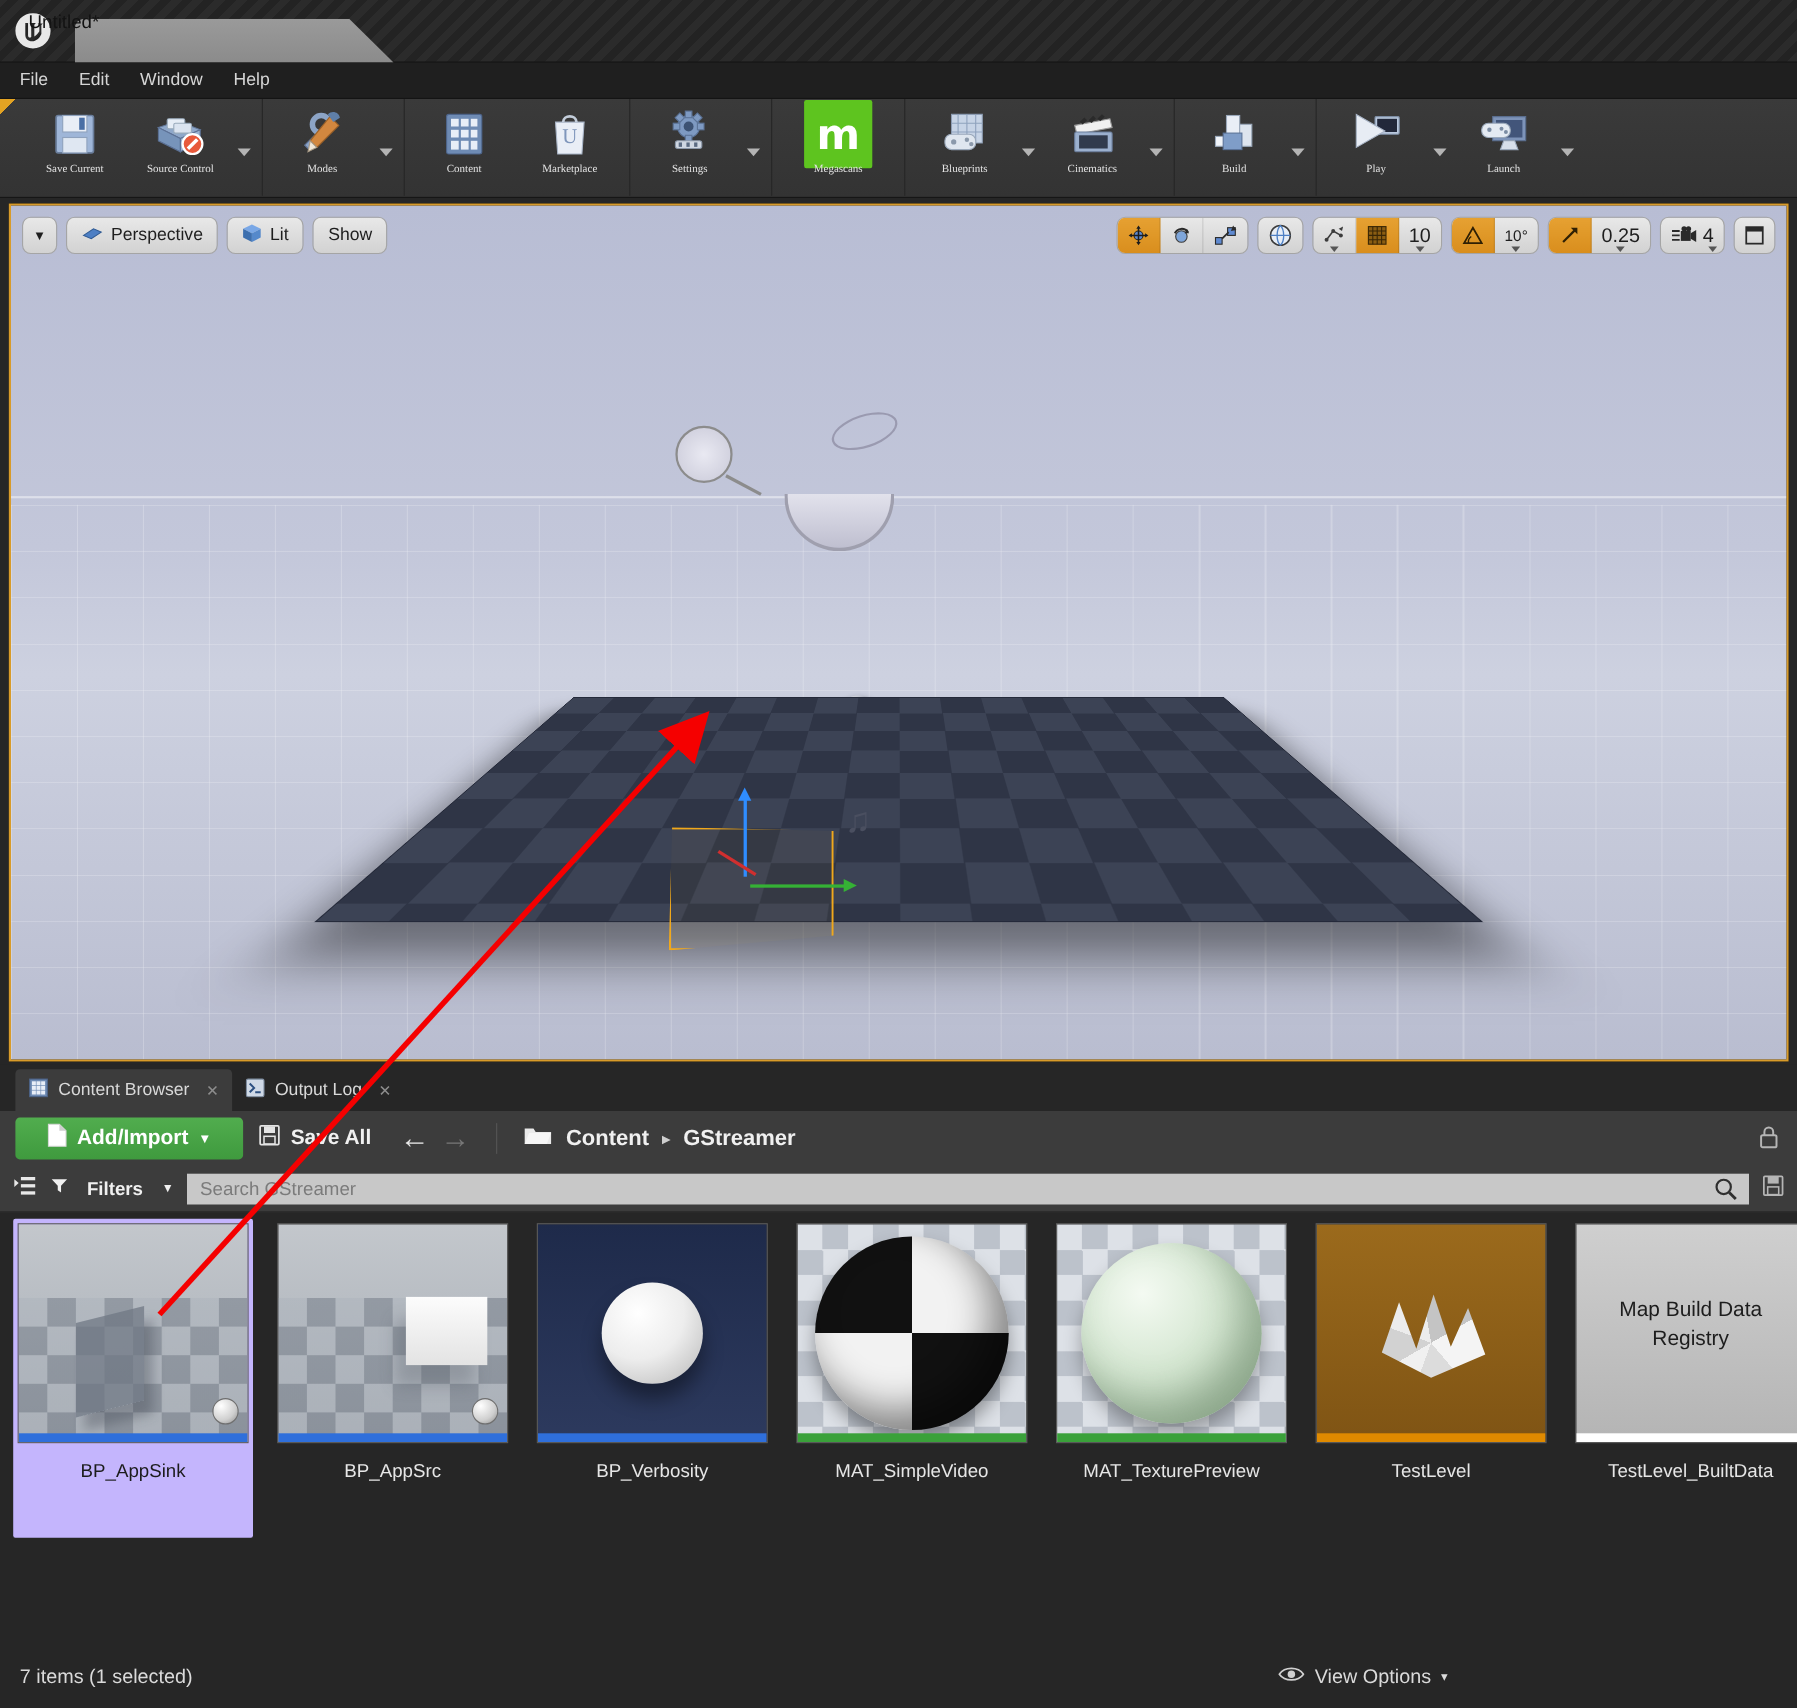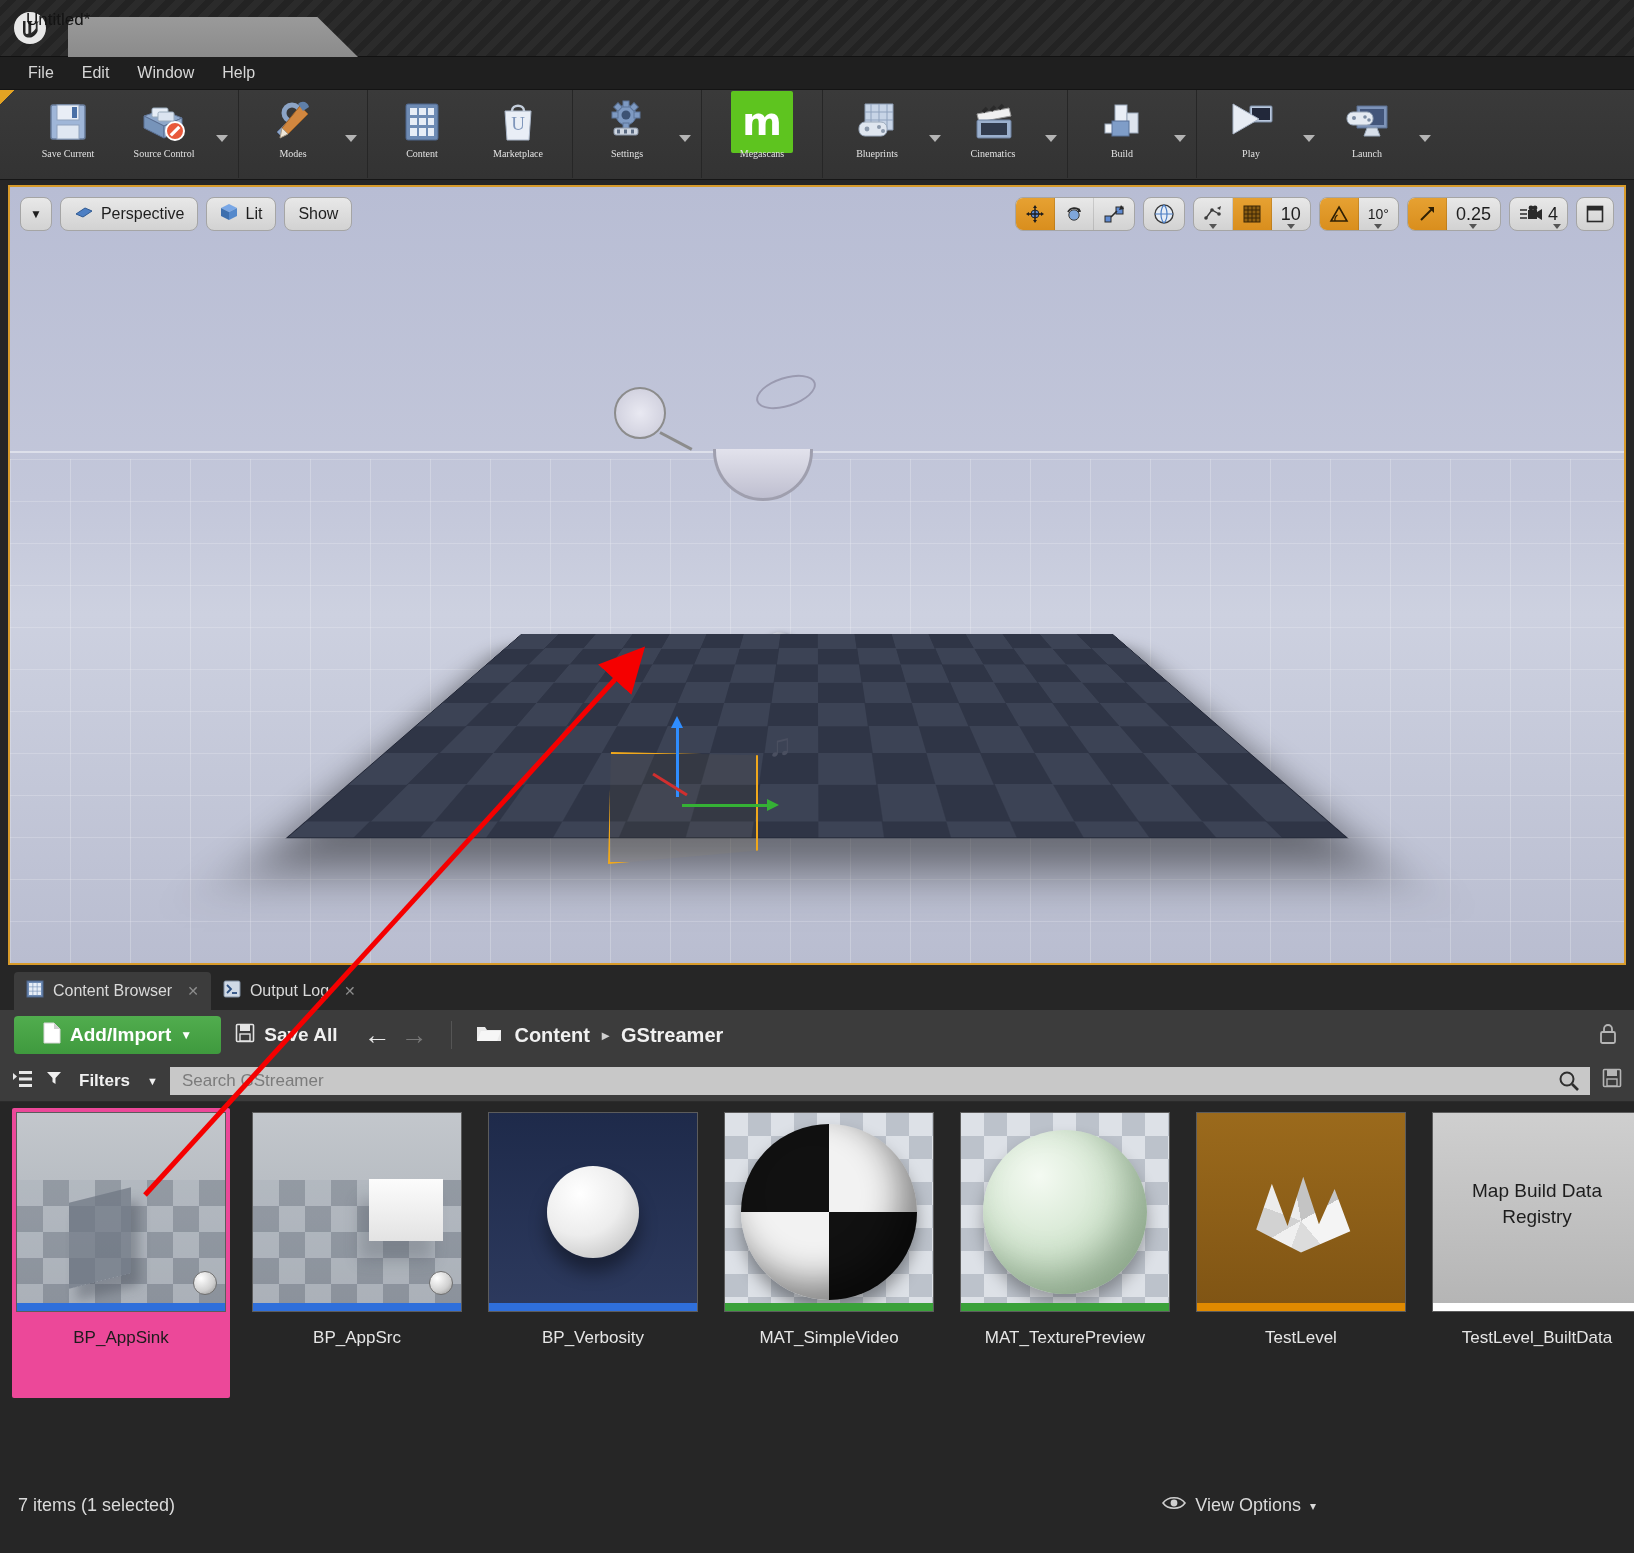--- a/index.html
+++ b/index.html
@@ -30,21 +30,21 @@
   }
   .doc-tab-label {
     position: absolute; left: 26px; top: 10px;
     font-size: 17px; color: #131313;
   }
 
   
   .menubar {
     position: absolute; left: 0; top: 57px; width: 1634px; height: 33px;
     background: #1f1f1f; border-bottom: 1px solid #141414;
-    display: flex; align-items: center; padding-left: 14px;
+    display: flex; align-items: center; padding-left: 4px;
   }
   .menu-item {
     padding: 4px 14px; color: #d6d6d6; font-size: 16px; cursor: default;
   }
 
   
   .toolbar {
     position: absolute; left: 0; top: 90px; width: 1634px; height: 90px;
     background: linear-gradient(#3a3a3a, #333333);
     border-bottom: 1px solid #161616;
@@ -230,21 +230,21 @@
   .save-ico-r { color: #b5b5b5; font-size: 20px; cursor: pointer; }
 
   .asset-grid {
     position: absolute; left: 12px; top: 140px; width: 1610px; height: 290px;
     display: flex; gap: 18px;
   }
   .asset {
     width: 218px; display: flex; flex-direction: column; align-items: center;
     cursor: pointer; padding: 4px 4px 6px 4px; border-radius: 2px;
   }
-  .asset.selected { background: #ec4899; align-items: center; }
+  .asset.selected { background: #c4b5fd; align-items: center; }
   .thumb { width: 210px; height: 200px; position: relative; overflow: hidden; border: 1px solid #5c5c5c; }
   .thumb-bar { position: absolute; left: 0; bottom: 0; width: 100%; height: 8px; }
   .asset-name { margin-top: 16px; font-size: 17px; color: #e6e6e6; text-align: center; }
   .asset.selected .asset-name { color: #1c1c1c; }
   .bp-badge {
     position: absolute; right: 8px; bottom: 16px; width: 24px; height: 24px; border-radius: 50%;
     background: radial-gradient(circle at 32% 28%, #ffffff, #cfcfcf 60%, #8d8d8d 100%);
     border: 1px solid #6f6f6f;
   }
   .thumb-bp { background: linear-gradient(#c3c7cc 0%, #b9bec4 34%, #a9afb6 34%, #9aa0a8 100%); }
@@ -299,21 +299,21 @@
     filter: drop-shadow(0 6px 6px rgba(0,0,0,.4));
   }
   .thumb-builtdata { background: linear-gradient(#cfcfcf, #b4b4b4); }
   .builtdata-text {
     position: absolute; left: 0; right: 0; top: 46%; transform: translateY(-50%);
     text-align: center; font-size: 19px; color: #1d1d1d; line-height: 1.35; padding: 0 14px;
   }
 
   .cb-status {
     position: absolute; left: 0; bottom: 0; width: 1334px; height: 58px;
-    display: flex; align-items: flex-start; justify-content: space-between; padding: 0 18px;
+    display: flex; align-items: center; justify-content: space-between; padding: 0 18px;
     color: #dadada; font-size: 18px;
   }
   .view-opts { display: flex; align-items: center; gap: 9px; cursor: pointer; }
 
   
   .annot { position: absolute; left: 0; top: 0; width: 1634px; height: 1553px; pointer-events: none; }
 </style>
 </head>
 <body>
 

